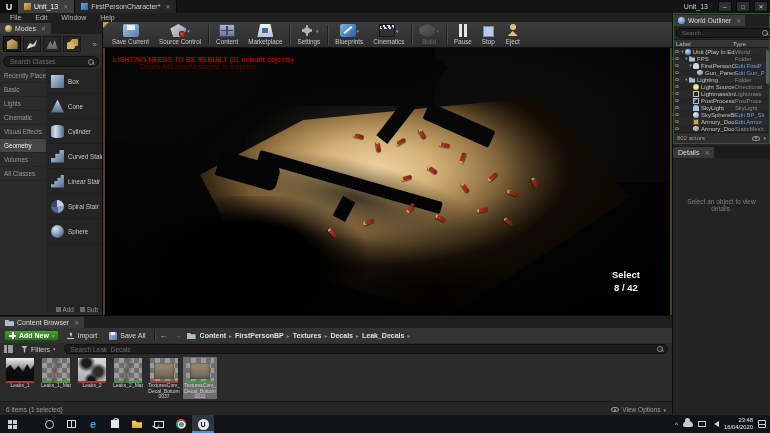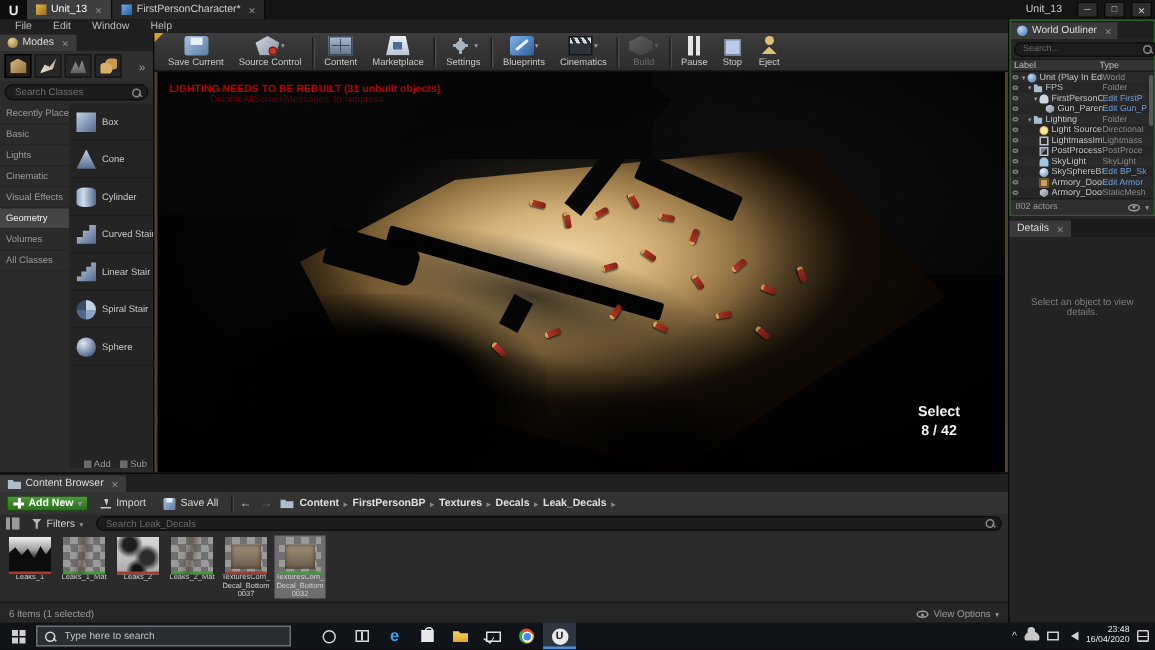--- a/index.html
+++ b/index.html
@@ -702,24 +702,20 @@
     </div>
     <div id="details-body">
       <div id="details-empty">Select an object to view details.</div>
     </div>
   </div>
 
   <div id="taskbar">
     <div id="start">
         <span class="start-ico"></span>
       </div>
-    <div id="tb-search">
-      <span class="tb-mag"></span>
-      <input placeholder="Type here to search" style="">
-    </div>
     <div id="tb-icons">
         <div class="tb-app">
           <span class="tb-cortana"></span>
         </div>
         <div class="tb-app">
           <span class="tb-task-view"></span>
         </div>
         <div class="tb-app">
           <span class="tb-edge">e</span>
         </div>

